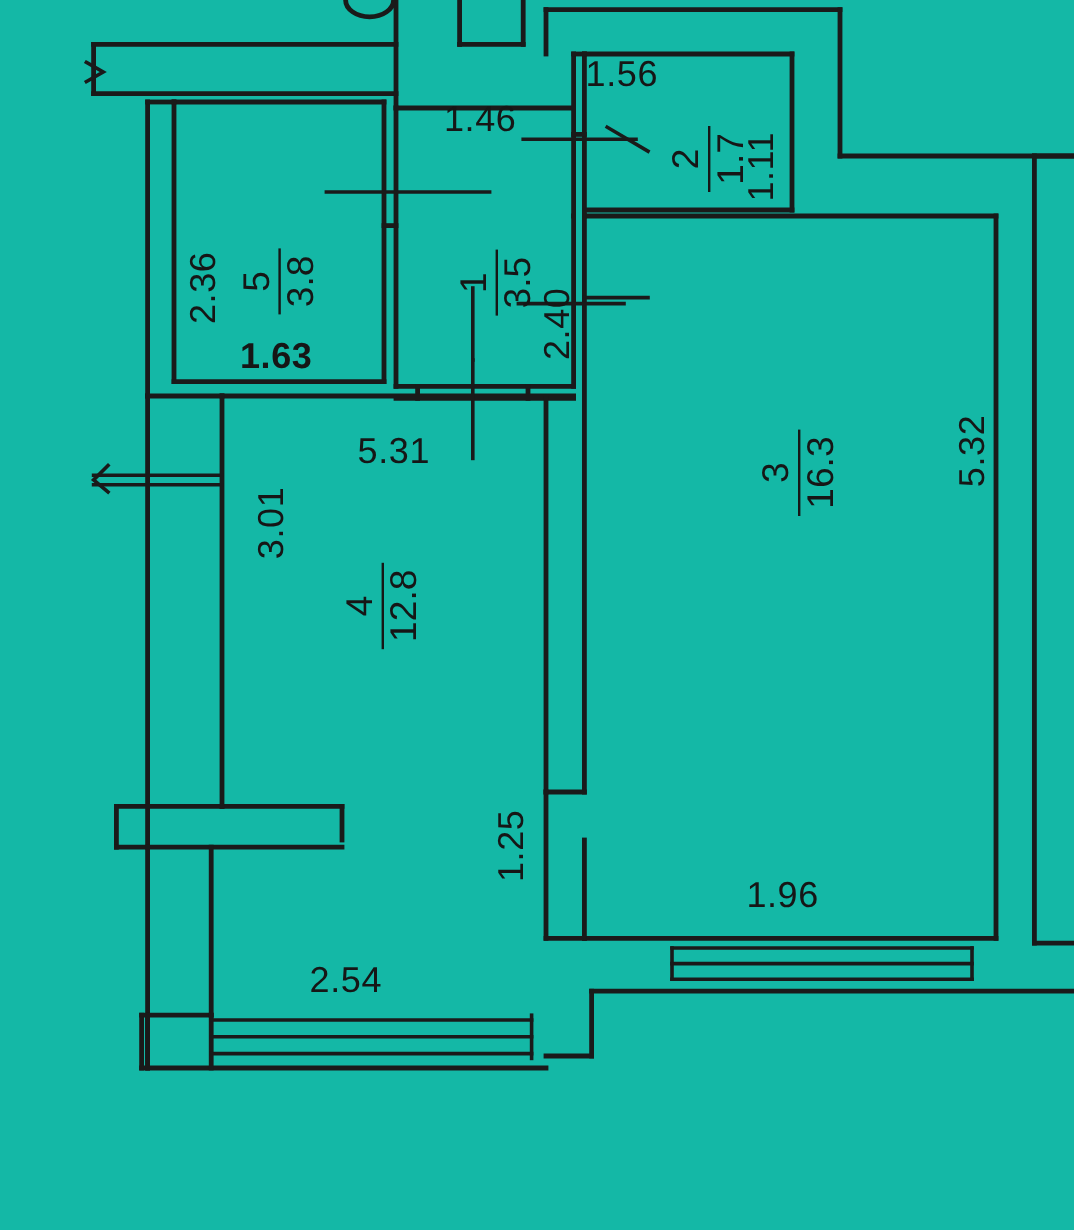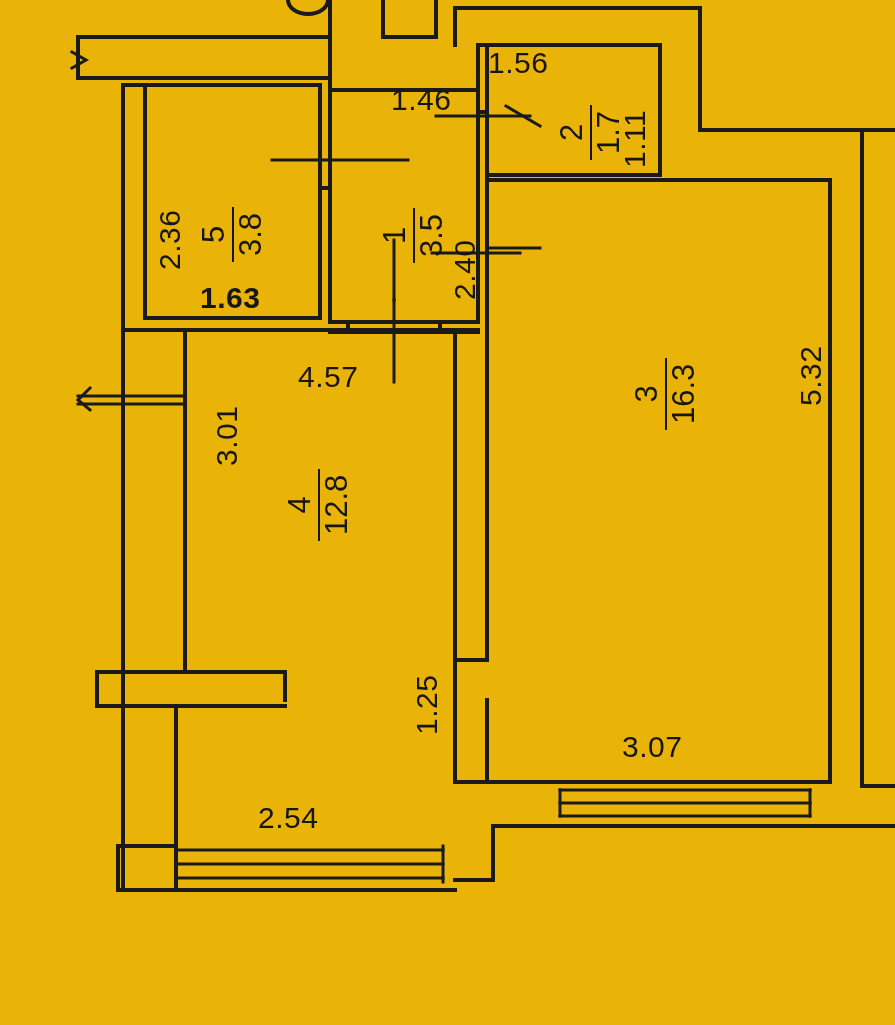--- a/index.html
+++ b/index.html
@@ -4,21 +4,21 @@
 <style>
   html, body {
     margin: 0;
     padding: 0;
     background: #b9bbb7;
   }
   #plan-root {
     position: relative;
     width: 895px;
     height: 1025px;
-    background: #eab308;
+    background: #14b8a6;
     overflow: hidden;
     font-family: "Liberation Sans", sans-serif;
   }
   #plan-svg {
     position: absolute;
     left: 0; top: 0;
     width: 895px;
     height: 1025px;
   }
   .lbl {
@@ -168,21 +168,21 @@
       <path d="M487 248 L540 248" stroke-width="3"></path>
       <path d="M394 240 L394 300" stroke-width="3"></path>
       <path d="M394 300 L394 382" stroke-width="3"></path>
       <path d="M432 253 L520 253" stroke-width="3"></path>
       <path d="M506 106 L540 126" stroke-width="3"></path>
     </g>
   </svg>
 
   <div class="lbl" style="left:488px; top:48px;">1.56</div>
 
-  <div class="lbl" style="left:370px; top:85px;margin-left:21px;">1.46</div>
+  <div class="lbl" style="left:370px; top:85px;">1.46</div>
 
   <div class="frac rot" style="left:556px; top:160px;">
     <span class="num">2</span>
     <span class="den">1.7</span>
   </div>
 
   <div class="lbl rot" style="left:620px; top:168px;">1.11</div>
 
   <div class="lbl rot" style="left:155px; top:270px;">2.36</div>
 
@@ -193,35 +193,35 @@
 
   <div class="lbl" style="left:200px; top:283px;font-weight:bold;">1.63</div>
 
   <div class="frac rot" style="left:379px; top:263px;">
     <span class="num">1</span>
     <span class="den">3.5</span>
   </div>
 
   <div class="lbl rot" style="left:450px; top:300px;">2.40</div>
 
-  <div class="lbl" style="left:298px; top:362px;">4.57</div>
+  <div class="lbl" style="left:298px; top:362px;">5.31</div>
 
   <div class="lbl rot" style="left:796px; top:406px;">5.32</div>
 
   <div class="frac rot" style="left:631px; top:430px;">
     <span class="num">3</span>
     <span class="den">16.3</span>
   </div>
 
   <div class="lbl rot" style="left:212px; top:466px;">3.01</div>
 
   <div class="frac rot" style="left:284px; top:541px;">
     <span class="num">4</span>
     <span class="den">12.8</span>
   </div>
 
-  <div class="lbl" style="left:622px; top:732px;">3.07</div>
+  <div class="lbl" style="left:622px; top:732px;">1.96</div>
 
   <div class="lbl rot" style="left:412px; top:735px;">1.25</div>
 
   <div class="lbl" style="left:258px; top:803px;">2.54</div>
 
 </div>
 
 </body></html>

